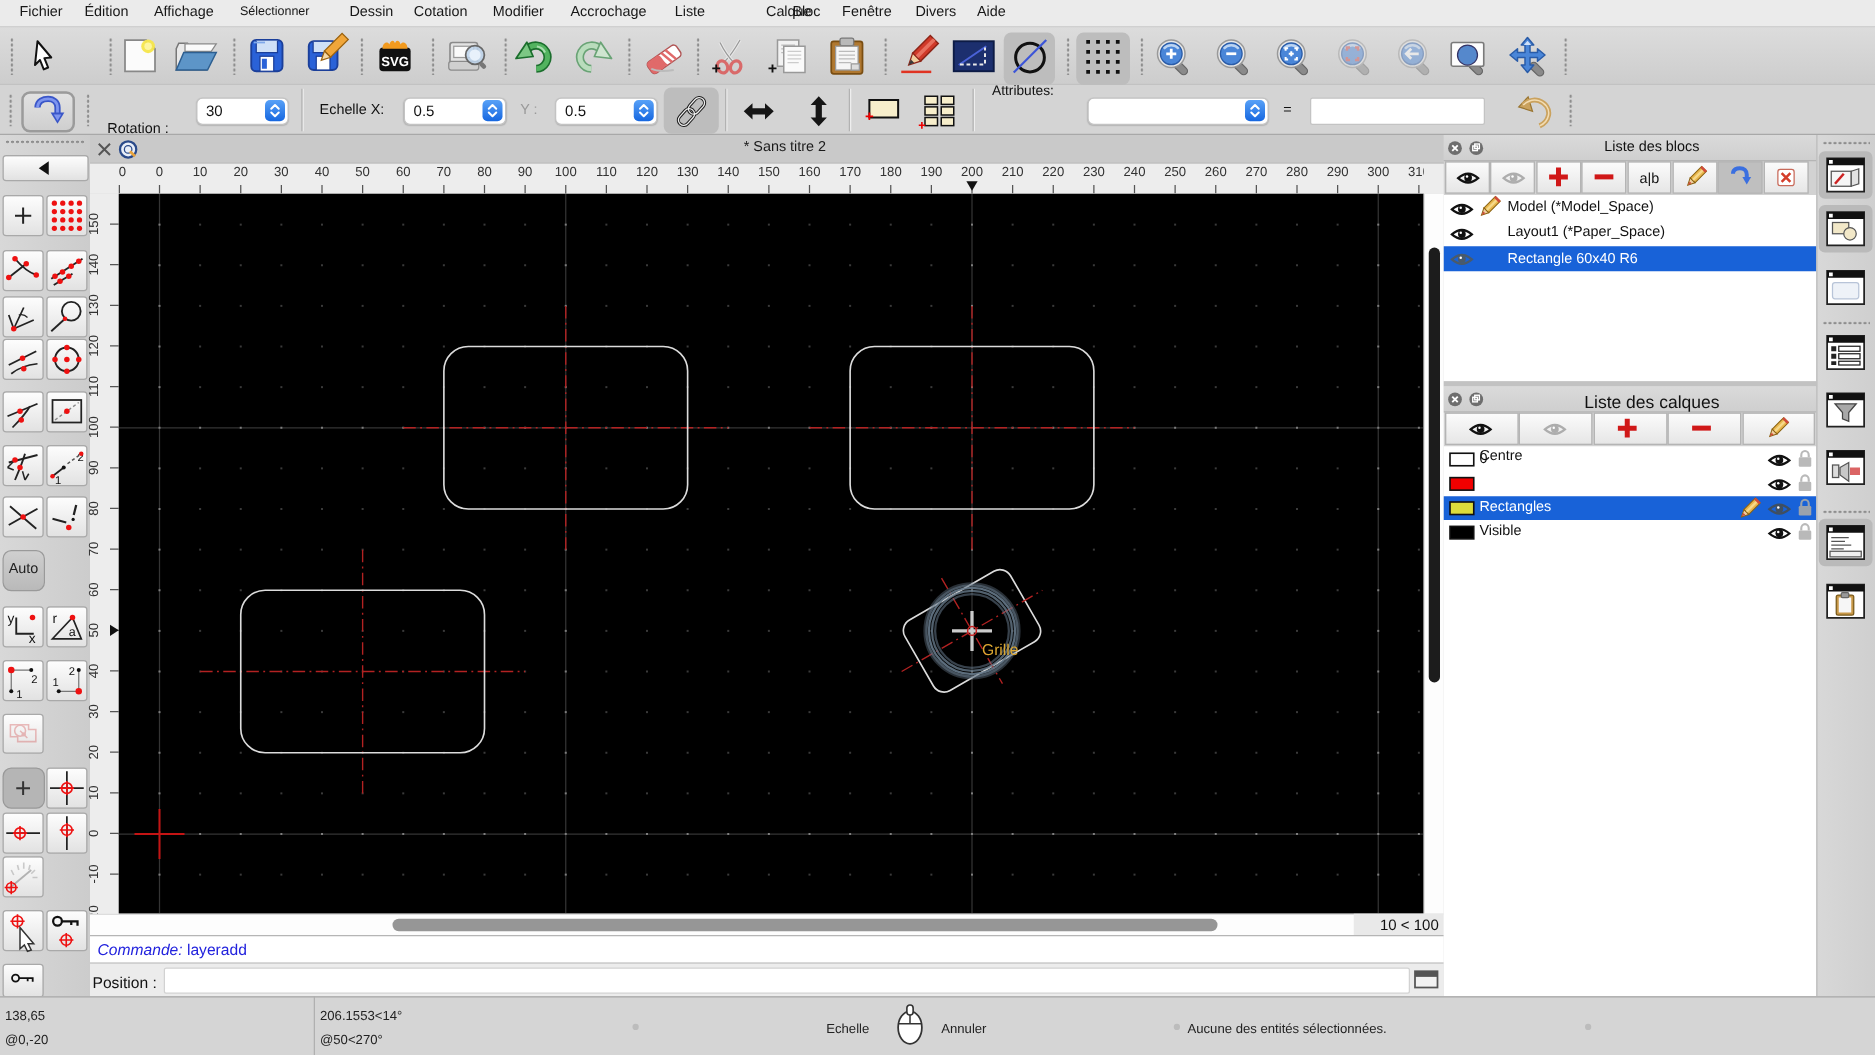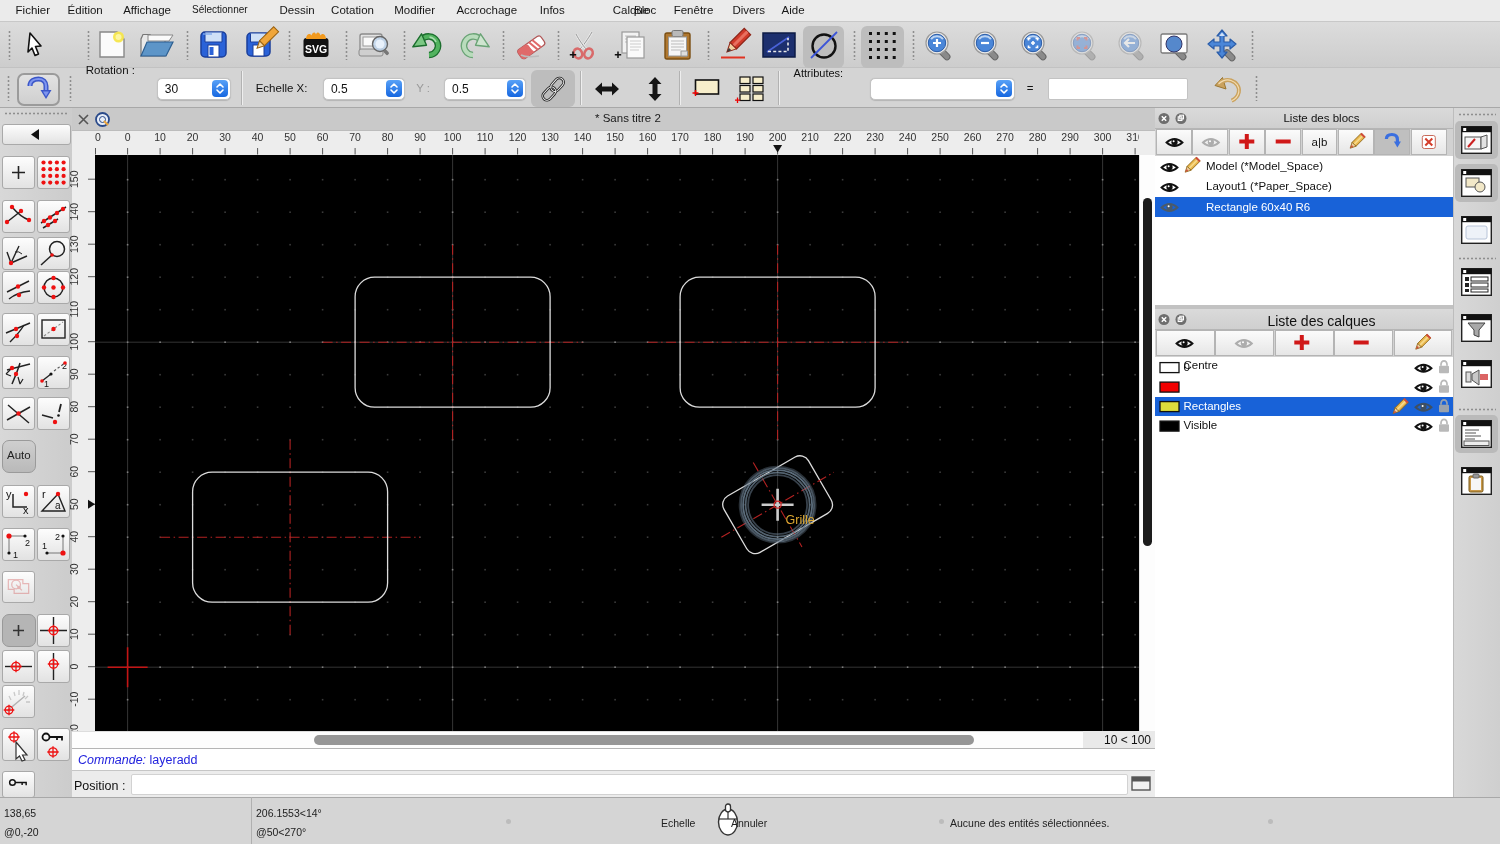--- a/index.html
+++ b/index.html
@@ -14,21 +14,21 @@
 
 <div class="ab" style="left:0;top:0;width:1500px;height:22px;background:#ebebeb;border-bottom:1px solid #c8c8c8;"></div>
 <div class="ab" style="left:15.6px;top:3.5px;font-size:11.5px;color:#171717;">Fichier</div>
 <div class="ab" style="left:67.6px;top:3.5px;font-size:11.5px;color:#171717;">Édition</div>
 <div class="ab" style="left:123.2px;top:3.5px;font-size:11.5px;color:#171717;">Affichage</div>
 <div class="ab" style="left:192px;top:3.5px;font-size:10px;color:#171717;">Sélectionner</div>
 <div class="ab" style="left:279.5px;top:3.5px;font-size:11.5px;color:#171717;">Dessin</div>
 <div class="ab" style="left:331.1px;top:3.5px;font-size:11.5px;color:#171717;">Cotation</div>
 <div class="ab" style="left:394.2px;top:3.5px;font-size:11.5px;color:#171717;">Modifier</div>
 <div class="ab" style="left:456.4px;top:4px;font-size:11.5px;color:#171717;text-align:right;">Accrochage</div>
-<div class="ab" style="left:539.8px;top:3.5px;font-size:11.5px;color:#171717;">Infos</div>
+<div class="ab" style="left:539.8px;top:3.5px;font-size:11.5px;color:#171717;">Liste</div>
 <div class="ab" style="left:580.8px;top:3.5px;font-size:11.5px;color:#171717;margin-left:32px;">Calque</div>
 <div class="ab" style="left:634px;top:3.5px;font-size:11.5px;color:#171717;">Bloc</div>
 <div class="ab" style="left:673.7px;top:3.5px;font-size:11.5px;color:#171717;">Fenêtre</div>
 <div class="ab" style="left:732.4px;top:3.5px;font-size:11.5px;color:#171717;">Divers</div>
 <div class="ab" style="left:781.6px;top:3.5px;font-size:11.5px;color:#171717;">Aide</div>
 <div class="ab" style="left:0;top:22px;width:1500px;height:46px;background:linear-gradient(#dcdcdc,#cdcdcd);border-bottom:1px solid #c2c2c2;"></div>
 <div class="dots" style="left:8px;top:30px;height:30px;"></div>
 <div class="dots" style="left:87.4px;top:30px;height:30px;"></div>
 <div class="dots" style="left:186.2px;top:30px;height:30px;"></div>
 <div class="dots" style="left:287.6px;top:30px;height:30px;"></div>
@@ -41,21 +41,21 @@
 <div class="dots" style="left:911.7px;top:30px;height:30px;"></div>
 <div class="dots" style="left:1251px;top:30px;height:30px;"></div>
 <div class="ab" style="left:0;top:68px;width:1500px;height:40px;background:#d4d4d4;border-bottom:1px solid #a8a8a8;"></div>
 <div class="dots" style="left:6.7px;top:75px;height:26px;"></div>
 <div class="dots" style="left:69px;top:75px;height:26px;"></div>
 <div class="dots" style="left:1255px;top:75px;height:26px;"></div>
 <div class="vsep" style="left:240.8px;top:71px;height:34px;"></div>
 <div class="vsep" style="left:580px;top:71px;height:34px;"></div>
 <div class="vsep" style="left:679.2px;top:71px;height:34px;"></div>
 <div class="vsep" style="left:778.4px;top:71px;height:34px;"></div>
-<div class="ab" style="left:85.8px;top:64px;font-size:11.5px;color:#111;">Rotation :</div>
+<div class="ab" style="left:85.8px;top:97px;font-size:11.5px;color:#111;">Rotation :</div>
 <div class="ab" style="left:255.7px;top:81.5px;font-size:11.5px;color:#111;">Echelle X:</div>
 <div class="ab" style="left:416.2px;top:81.5px;font-size:11.5px;color:#9a9a9a;">Y :</div>
 <div class="ab" style="left:793.6px;top:67px;font-size:11px;color:#111;">Attributes:</div>
 <div class="ab" style="left:1026.7px;top:81.5px;font-size:11.5px;color:#111;">=</div>
 <div class="ab" style="left:156.8px;top:77.5px;width:74.6px;height:22px;background:#fff;border:1px solid #c3c3c3;border-radius:5px;box-shadow:0 .5px 1px rgba(0,0,0,.15);"></div>
 <div class="ab" style="left:164.8px;top:81.5px;font-size:12px;color:#111;">30</div>
 <div class="ab" style="left:212.4px;top:80.0px;width:16px;height:17px;background:linear-gradient(#58a1f7,#1667e0);border-radius:4px;"></div>
 <svg style="left:212.4px;top:80.0px;" width="16" height="17">
     <path d="M5 7 L8 4 L11 7 M5 10 L8 13 L11 10" stroke="#fff" stroke-width="1.6" fill="none" stroke-linecap="round" stroke-linejoin="round"></path>
   </svg>
@@ -1500,15 +1500,15 @@
 <div class="ab" style="left:256px;top:806.5px;font-size:10.5px;color:#222;">206.1553&lt;14°</div>
 <div class="ab" style="left:256px;top:825.5px;font-size:10.5px;color:#222;">@50&lt;270°</div>
 <div class="ab" style="left:506px;top:819px;width:5px;height:5px;border-radius:3px;background:#bcbcbc;"></div>
 <div class="ab" style="left:661px;top:816.5px;font-size:10.5px;color:#222;">Echelle</div>
 <svg style="left:715px;top:803px;" width="26" height="36" viewBox="0 0 26 36">
     <ellipse cx="13" cy="19" rx="9.5" ry="13" fill="#fff" stroke="#333" stroke-width="1.4"></ellipse>
     <path d="M13 6 L13 16" stroke="#333" stroke-width="1.2"></path>
     <path d="M3.5 16 L22.5 16" stroke="#333" stroke-width="1.2"></path>
     <rect x="10.5" y="1" width="5" height="8" rx="2.4" fill="#fff" stroke="#333" stroke-width="1.3"></rect>
   </svg>
-<div class="ab" style="left:731px;top:816.5px;font-size:10.5px;color:#222;">Annuler</div>
+<div class="ab" style="left:753px;top:816.5px;font-size:10.5px;color:#222;">Annuler</div>
 <div class="ab" style="left:939px;top:819px;width:5px;height:5px;border-radius:3px;background:#bcbcbc;"></div>
 <div class="ab" style="left:950px;top:816.5px;font-size:10.5px;color:#222;">Aucune des entités sélectionnées.</div>
 <div class="ab" style="left:1268px;top:819px;width:5px;height:5px;border-radius:3px;background:#bcbcbc;"></div>
 </body></html>

